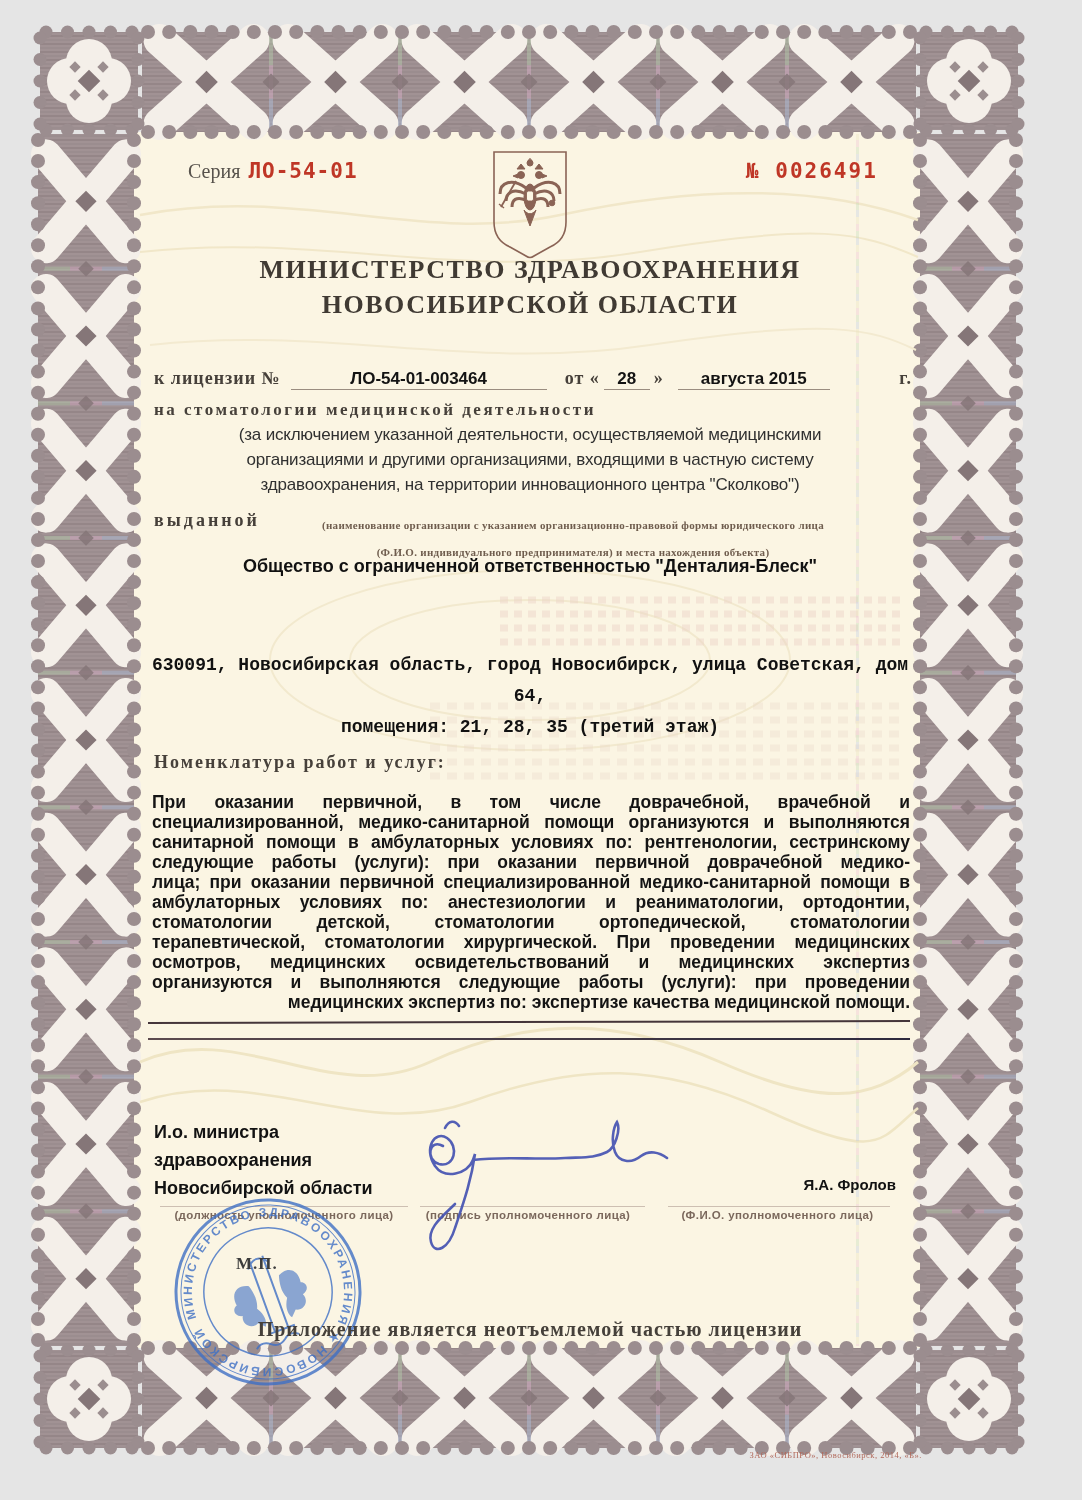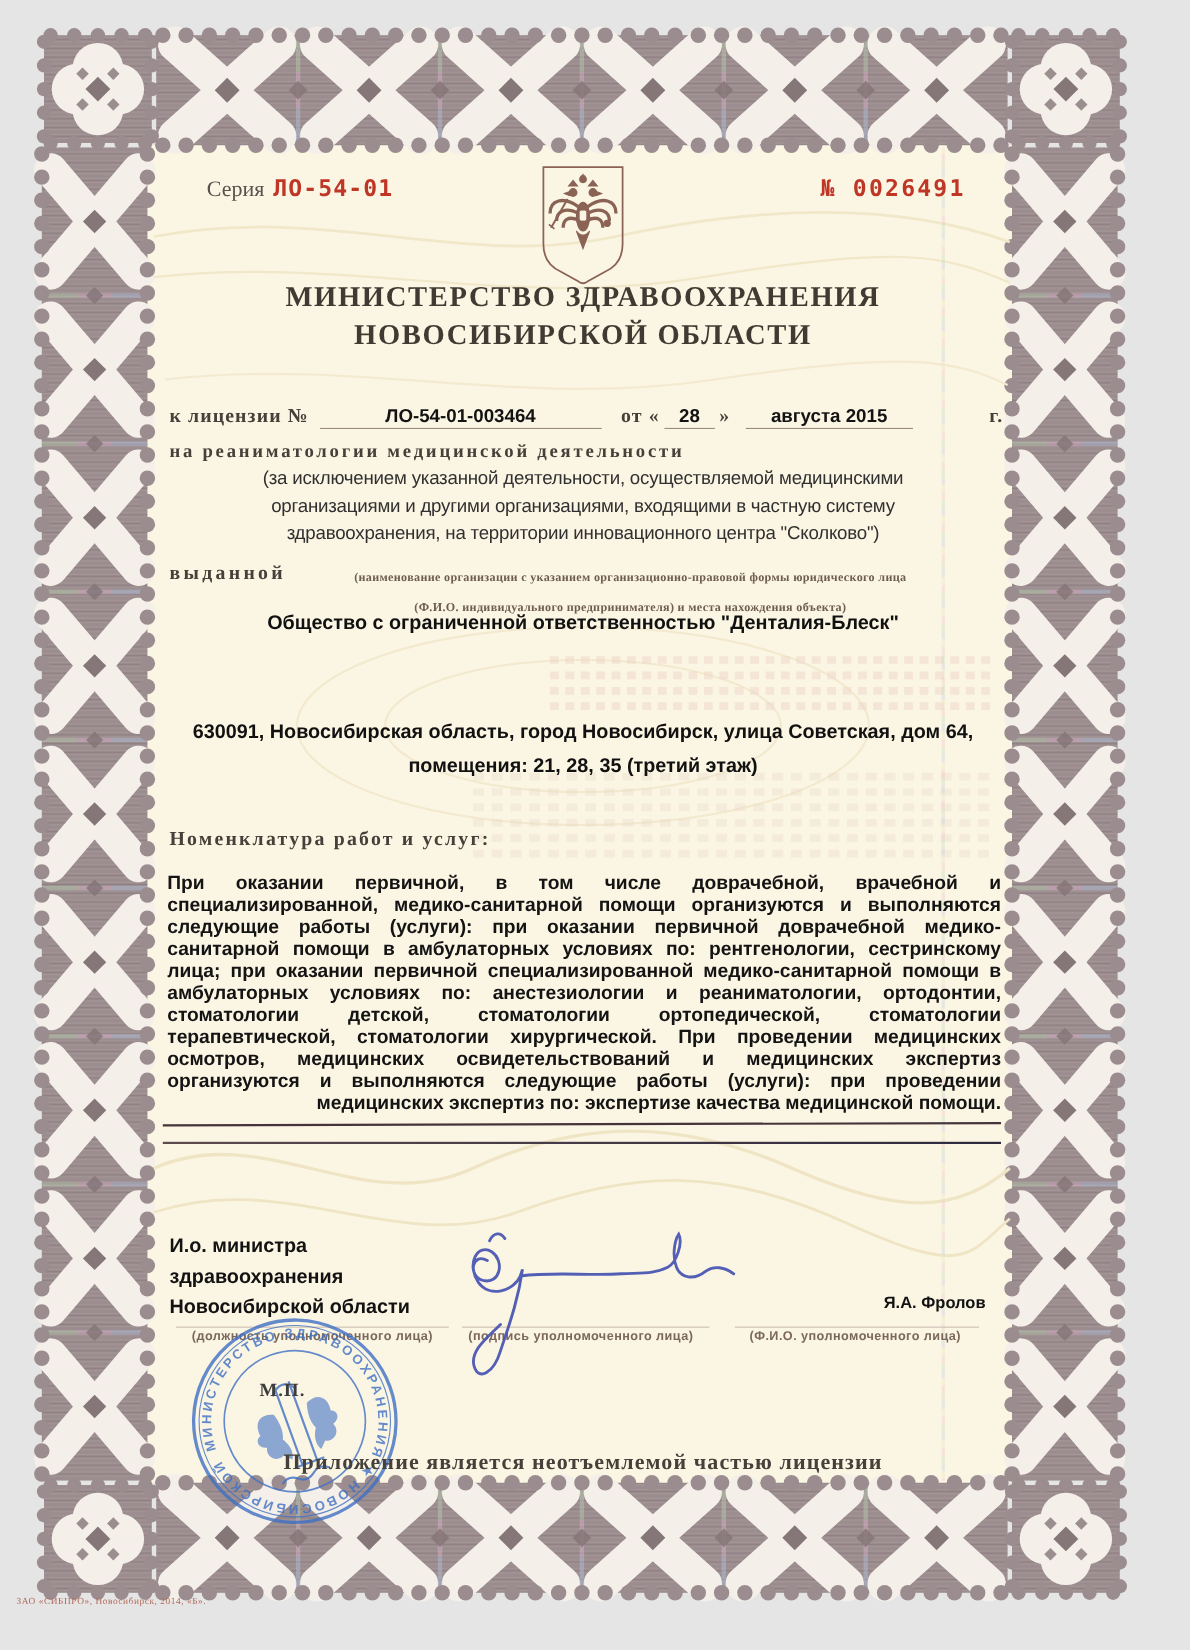--- a/index.html
+++ b/index.html
@@ -33,40 +33,40 @@
   .f-month{width:152px;margin-left:14px;}
   .g-suffix{margin-left:auto;}
   .activity-line{left:154px;top:400px;font-size:17px;font-weight:bold;letter-spacing:2.5px;color:#46403a;}
   .activity-note{left:150px;top:422px;width:760px;font-family:"Liberation Sans",sans-serif;
                  font-size:17px;line-height:25px;color:#303030;letter-spacing:-0.2px;}
   .issued-lbl{left:154px;top:510px;font-size:18px;font-weight:bold;letter-spacing:3px;color:#46403a;}
   .issued-note{left:262px;top:512px;width:622px;font-size:11px;line-height:27px;font-weight:bold;
                color:#6f5d4e;letter-spacing:0.3px;}
   .org-name{left:150px;top:556px;width:760px;font-family:"Liberation Sans",sans-serif;
             font-size:18px;font-weight:bold;color:#111111;}
-  .address{left:150px;top:650px;width:760px;font-family:Liberation Sans, sans-serif;
+  .address{left:150px;top:650px;width:760px;font-family:Liberation Mono, monospace;
            font-size:18px;line-height:31px;font-weight:bold;color:#111111;}
   .nomenclature{left:154px;top:752px;font-size:18px;font-weight:bold;letter-spacing:2px;color:#46403a;}
   .services{left:152px;top:792px;width:758px;font-family:"Liberation Sans",sans-serif;
             font-size:17.5px;line-height:20px;font-weight:bold;color:#141414;white-space:normal;}
   .services .jl{text-align:justify;text-align-last:justify;height:20px;overflow:hidden;}
   .services .jl-last{text-align:right;height:20px;}
   .rule1{left:148px;top:1021px;width:762px;height:2px;background:#45353a;transform:rotate(-0.15deg);z-index:5;position:absolute;}
   .rule2{left:148px;top:1038px;width:762px;height:2px;background:linear-gradient(90deg,#5c4a4e,#2e2a3e);z-index:5;position:absolute;}
   .signer-pos{left:154px;top:1118px;font-family:"Liberation Sans",sans-serif;font-size:18px;
               line-height:28px;font-weight:bold;color:#121212;}
   .signer-name{left:700px;top:1176px;width:196px;text-align:right;font-family:"Liberation Sans",sans-serif;
                font-size:15px;font-weight:bold;color:#121212;}
   .sig-line{position:absolute;height:1px;background:#cdbfb2;z-index:5;}
   .cap{position:absolute;top:1209px;text-align:center;font-family:"Liberation Sans",sans-serif;
        font-size:11.5px;font-weight:bold;color:#7b685c;letter-spacing:0.4px;z-index:5;white-space:nowrap;}
   .mp{left:236px;top:1254px;font-size:17px;font-weight:bold;letter-spacing:1px;color:#3c3c3c;z-index:7;}
   .bottom-note{left:150px;top:1318px;width:760px;font-size:20px;font-weight:bold;
                letter-spacing:1px;color:#45403a;z-index:7;}
-  .print-note{left:15px;top:1450px;width:922px;text-align:left;font-size:8.5px;
+  .print-note{left:0;top:1450px;width:922px;text-align:right;font-size:8.5px;
               color:#b26a5c;letter-spacing:0.5px;z-index:5;}
   #stampsvg{left:168px;top:1192px;z-index:6;}
   #sigsvg{left:415px;top:1108px;z-index:8;}
   #emblemsvg{left:488px;top:148px;z-index:5;}
 </style>
 </head>
 <body>
 
 <div class="page">
 
@@ -846,21 +846,21 @@
   <div class="t license-row row">
     <span class="lbl lbl-md">к лицензии №</span>
     <span class="field f-license">ЛО-54-01-003464</span>
     <span class="lbl lbl-md date-open">от «</span>
     <span class="field f-day">28</span>
     <span class="lbl lbl-md date-close">»</span>
     <span class="field f-month">августа 2015</span>
     <span class="lbl lbl-md g-suffix">г.</span>
   </div>
 
-  <div class="t activity-line">на реаниматологии медицинской деятельности</div>
+  <div class="t activity-line">на стоматологии медицинской деятельности</div>
   <div class="t activity-note ctr">
     <div>(за исключением указанной деятельности, осуществляемой медицинскими</div>
     <div>организациями и другими организациями, входящими в частную систему</div>
     <div>здравоохранения, на территории инновационного центра "Сколково")</div>
   </div>
 
   <div class="t issued-lbl">выданной</div>
   <div class="t issued-note ctr">
     <div>(наименование организации с указанием организационно-правовой формы юридического лица</div>
     <div>(Ф.И.О. индивидуального предпринимателя) и места нахождения объекта)</div>
@@ -871,22 +871,22 @@
   <div class="t address ctr">
     <div>630091, Новосибирская область, город Новосибирск, улица Советская, дом 64,</div>
     <div>помещения: 21, 28, 35 (третий этаж)</div>
   </div>
 
   <div class="t nomenclature">Номенклатура работ и услуг:</div>
 
   <div class="t services">
     <div class="jl">При оказании первичной, в том числе доврачебной, врачебной и</div>
     <div class="jl">специализированной, медико-санитарной помощи организуются и выполняются</div>
+    <div class="jl">санитарной помощи в амбулаторных условиях по: рентгенологии, сестринскому</div>
     <div class="jl">следующие работы (услуги): при оказании первичной доврачебной медико-</div>
-    <div class="jl">санитарной помощи в амбулаторных условиях по: рентгенологии, сестринскому</div>
     <div class="jl">лица; при оказании первичной специализированной медико-санитарной помощи в</div>
     <div class="jl">амбулаторных условиях по: анестезиологии и реаниматологии, ортодонтии,</div>
     <div class="jl">стоматологии детской, стоматологии ортопедической, стоматологии</div>
     <div class="jl">терапевтической, стоматологии хирургической. При проведении медицинских</div>
     <div class="jl">осмотров, медицинских освидетельствований и медицинских экспертиз</div>
     <div class="jl">организуются и выполняются следующие работы (услуги): при проведении</div>
     <div class="jl-last">медицинских экспертиз по: экспертизе качества медицинской помощи.</div>
   </div>
   <div class="rule1"></div>
   <div class="rule2"></div>

